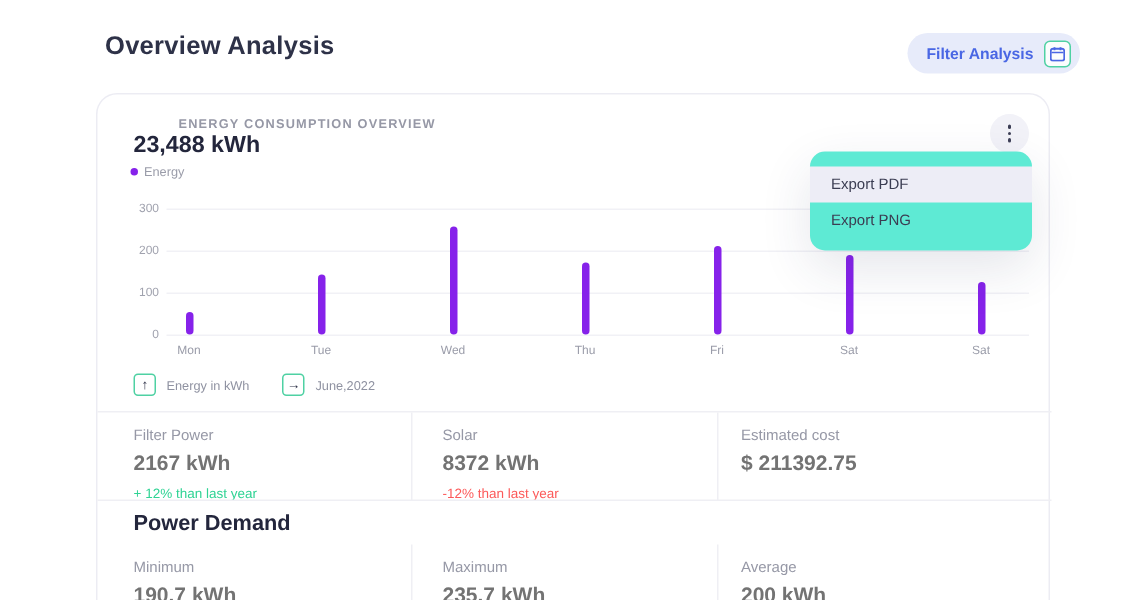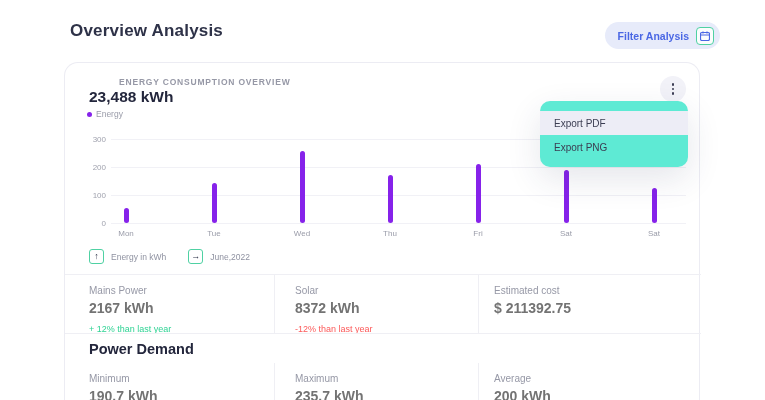--- a/index.html
+++ b/index.html
@@ -149,21 +149,21 @@
       <div class="chip">
         <span class="chip-icon">→</span>
         <span class="chip-label">June,2022</span>
       </div>
     </div>
 
     <div class="hdivider" style="top:211px"></div>
 
     <div class="stats-row" style="top:212px">
       <div class="col">
-        <div class="stat-label">Mains Power</div>
+        <div class="stat-label">Filter Power</div>
         <div class="stat-value">2167 kWh</div>
         <div class="stat-delta" style="color: rgb(47, 211, 148);">+ 12% than last year</div>
       </div>
       <div class="col">
         <div class="stat-label">Solar</div>
         <div class="stat-value">8372 kWh</div>
         <div class="stat-delta" style="color: rgb(252, 90, 90);">-12% than last year</div>
       </div>
       <div class="col">
         <div class="stat-label">Estimated cost</div>

